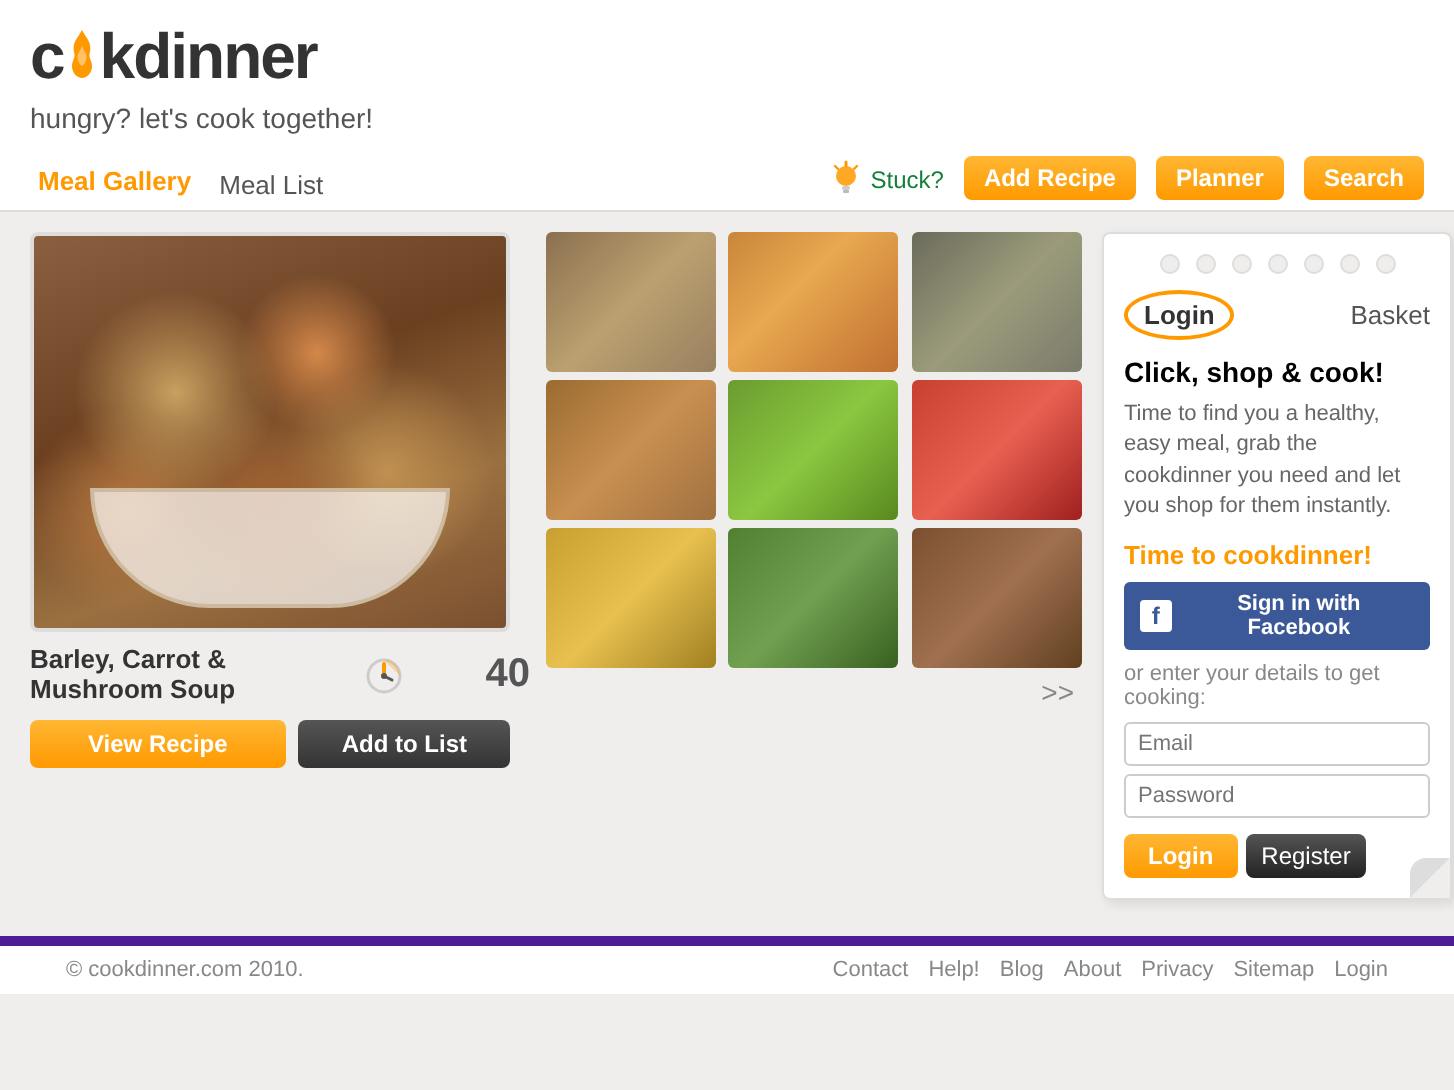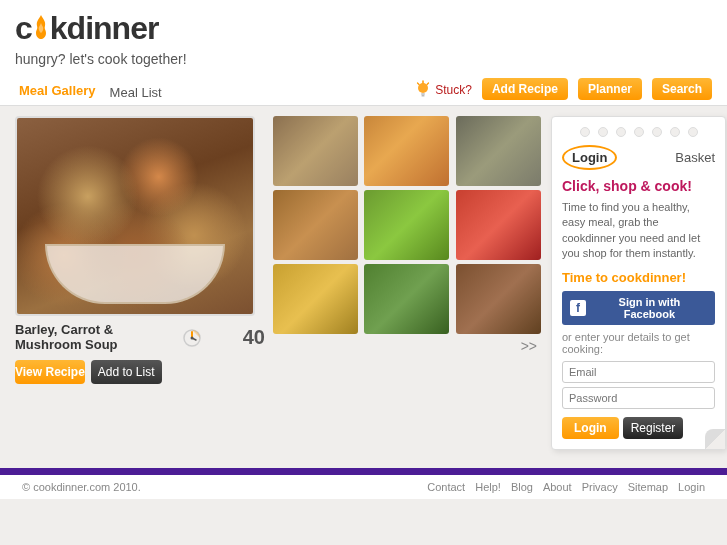--- a/index.html
+++ b/index.html
@@ -61,21 +61,21 @@
       font-weight: bold;
       padding: 2px 4px;
     }
     .nav-tab.active { color: #f90; }
     .nav-tab-plain { color: #555; font-size: 13px; cursor: pointer; }
     .nav-spacer { flex: 1; }
     .stuck-wrap {
       display: flex;
       align-items: center;
       gap: 4px;
-      color: #b91c1c;
+      color: #15803d;
       font-size: 12px;
     }
     .bulb-icon {
       width: 16px;
       height: 20px;
       display: inline-block;
     }
     .btn-orange {
       background: linear-gradient(to bottom, #ffb733, #f90);
       color: #fff;
@@ -162,33 +162,33 @@
     .recipe-buttons {
       display: flex;
       gap: 6px;
       margin-top: 8px;
     }
     .btn-view {
       background: linear-gradient(to bottom, #ffb733, #f90);
       color: #fff;
       border: none;
       border-radius: 4px;
-      padding: 5px 0;
+      padding: 5px 29px;
       font-size: 12px;
       font-weight: bold;
       cursor: pointer;
     }
     .btn-add {
       background: linear-gradient(to bottom, #555, #333);
       color: #fff;
       border: none;
       border-radius: 4px;
-      padding: 5px 7px;
-      font-size: 12px;
-      font-weight: normal;
+      padding: 5px 22px;
+      font-size: 12px;
+      font-weight: bold;
       cursor: pointer;
     }
 
     
     .middle-panel {
       flex: 1;
       padding: 0 8px;
     }
     .food-grid {
       display: grid;
@@ -268,21 +268,21 @@
       cursor: pointer;
     }
     .basket-tab {
       font-size: 13px;
       color: #555;
       cursor: pointer;
     }
     .notepad-title {
       font-size: 14px;
       font-weight: bold;
-      color: #be185d;
+      color: #000000;
       margin-bottom: 6px;
     }
     .notepad-desc {
       font-size: 11px;
       color: #666;
       line-height: 1.4;
       margin-bottom: 8px;
     }
     .cookdinner-time {
       font-size: 13px;
@@ -362,22 +362,22 @@
       right: 0;
       width: 20px;
       height: 20px;
       background: linear-gradient(135deg, #ddd 50%, #f0eeec 50%);
       border-top-left-radius: 8px;
     }
 
     
     #footer {
       background: #fff;
-      border-top: 7px solid #4c1d95;
-      padding: 6px 22px;
+      border-top: 5px solid #4c1d95;
+      padding: 6px 33px;
       display: flex;
       justify-content: space-between;
       align-items: center;
       font-size: 11px;
       color: #888;
       margin-top: 8px;
     }
     .footer-links {
       display: flex;
       gap: 10px;

